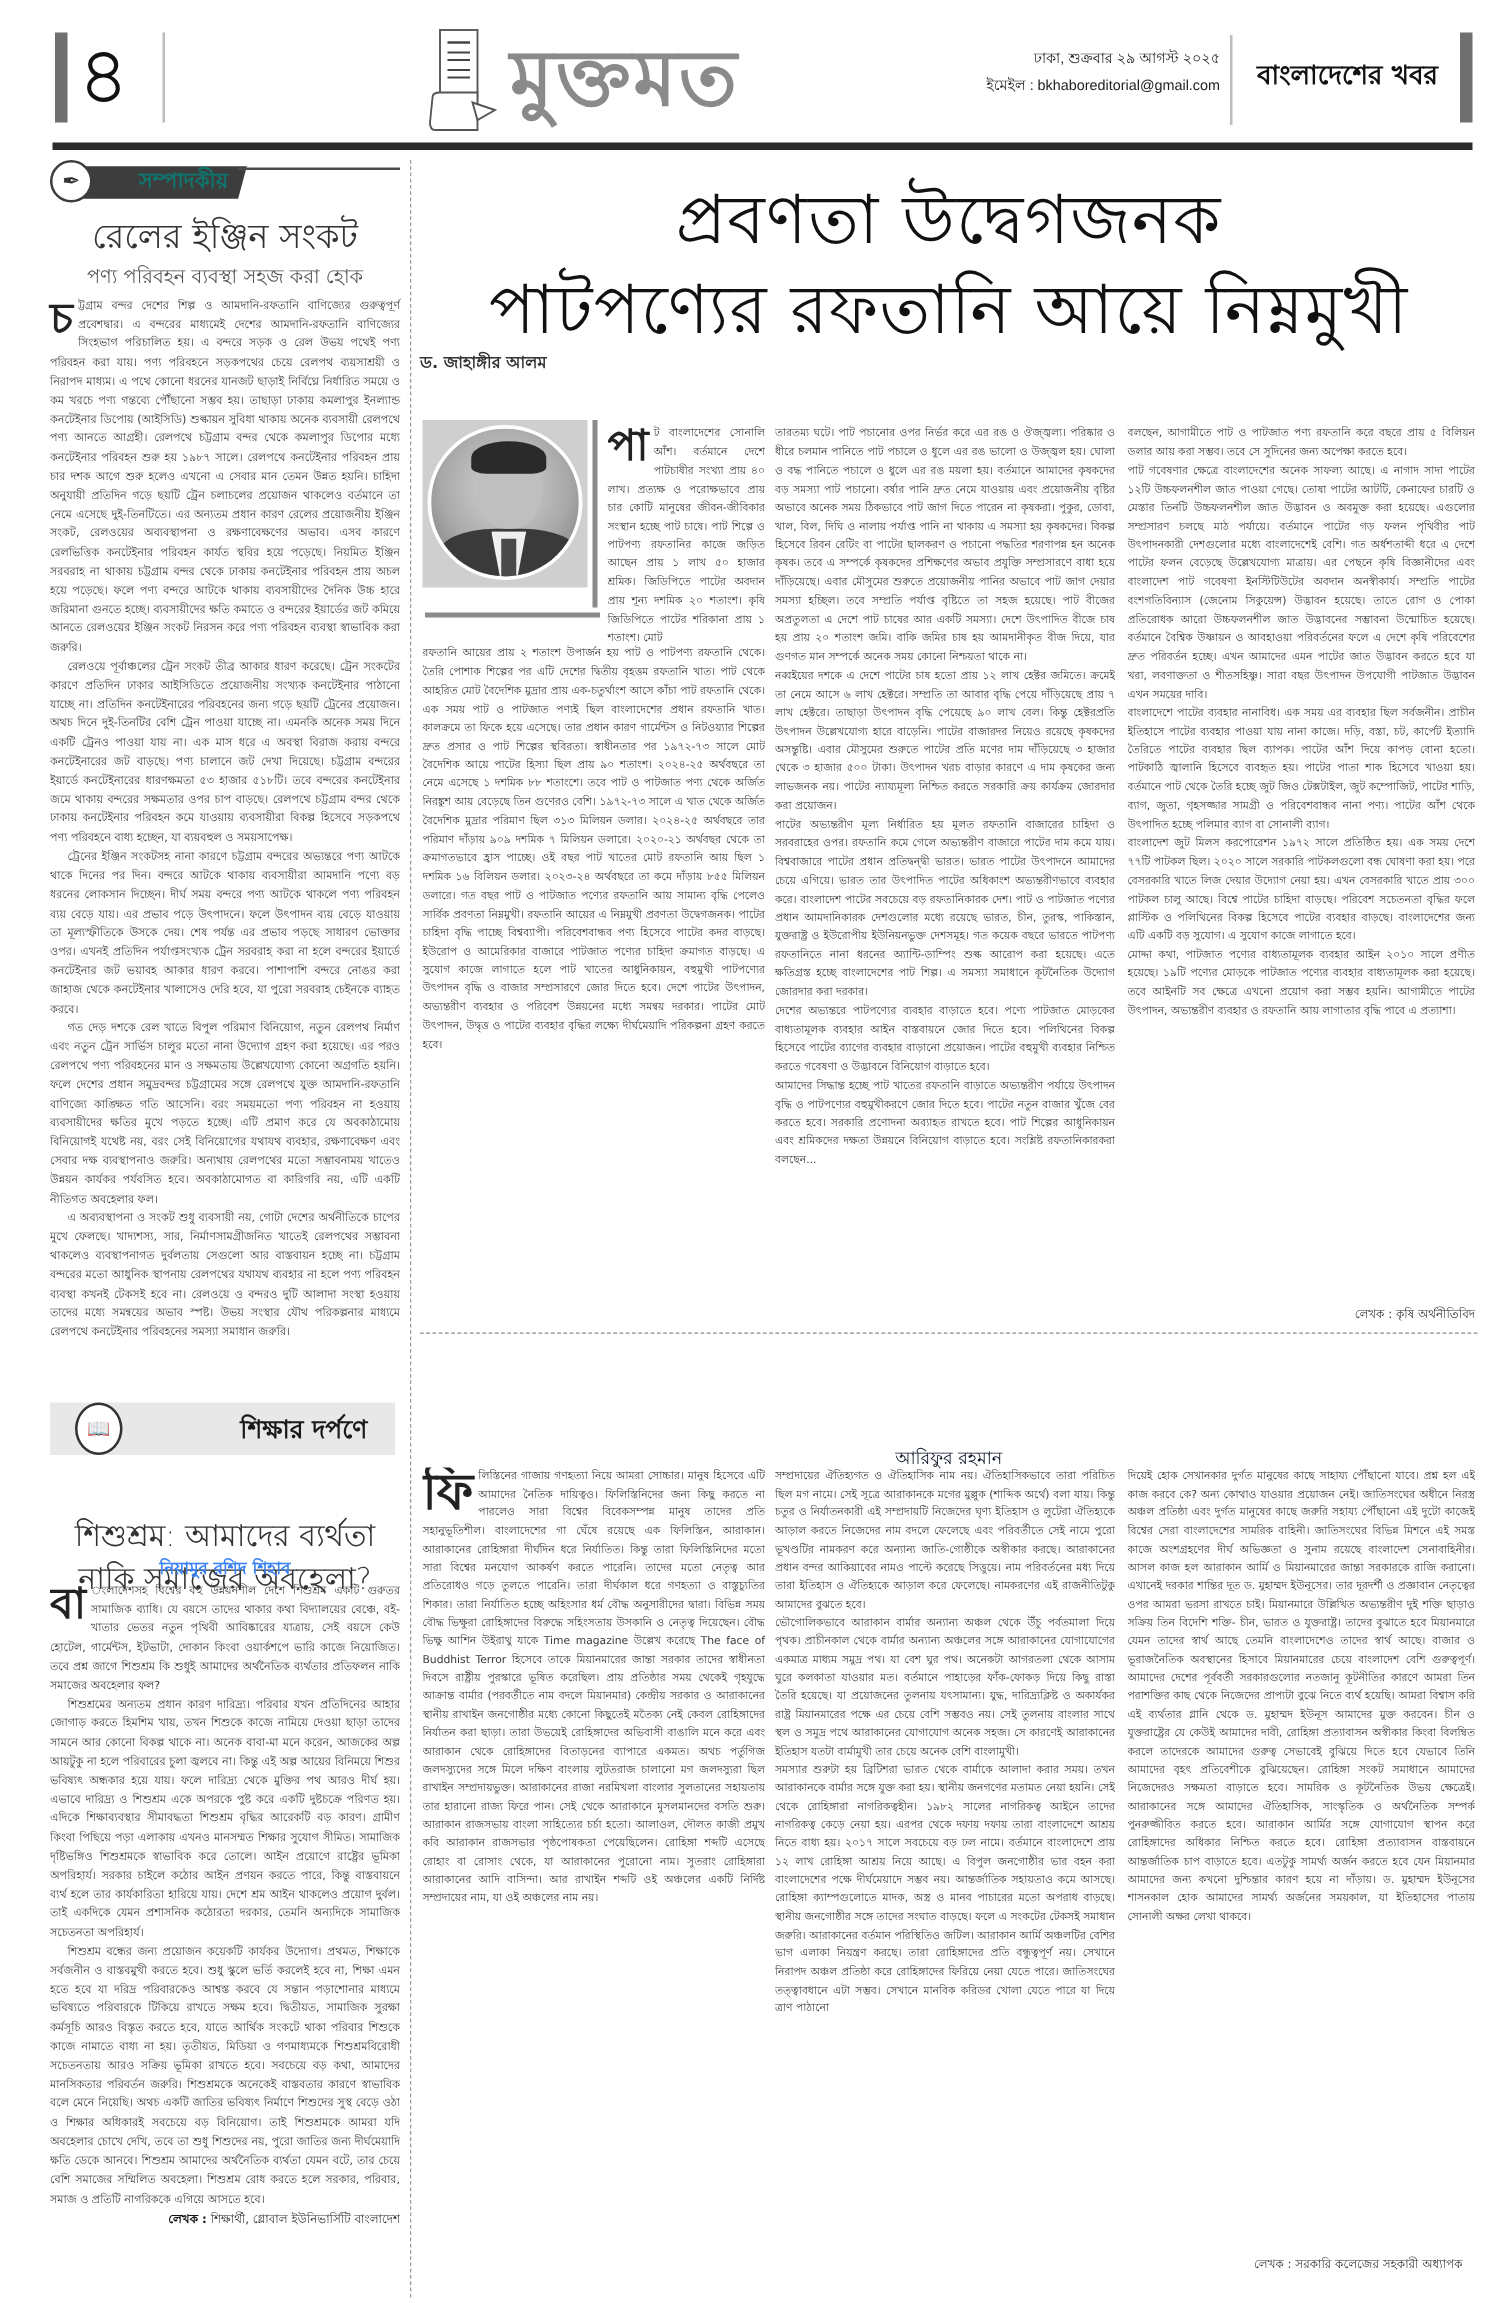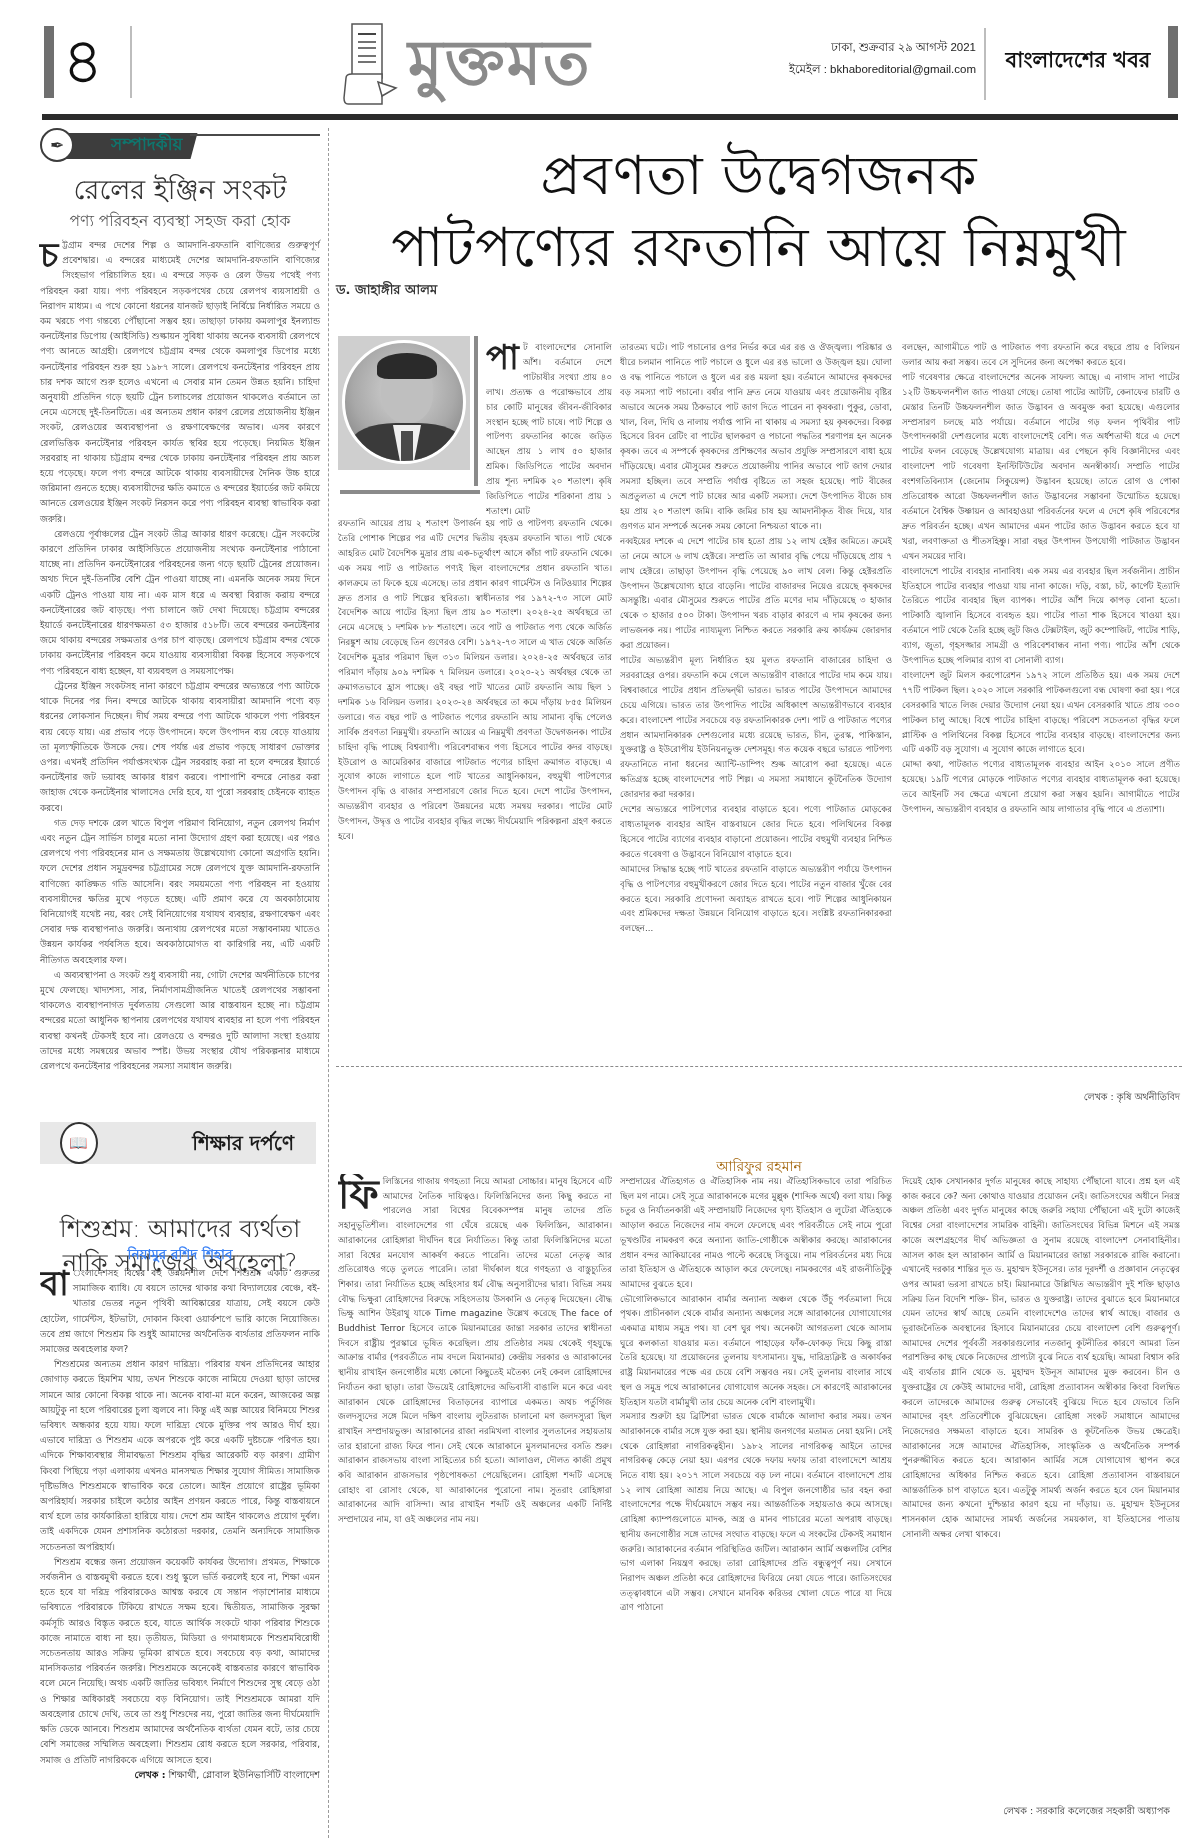--- a/index.html
+++ b/index.html
@@ -59,25 +59,25 @@
   .photo-suit { position: absolute; left: 6px; top: 80px; width: 112px; height: 50px; border-radius: 40% 40% 0 0; background: #3a3a3a; }
   .photo-shirt { position: absolute; left: 48px; top: 82px; width: 28px; height: 44px; background: #efefef; clip-path: polygon(0 0,100% 0,70% 100%,30% 100%); }
   .photo-tie { position: absolute; left: 56px; top: 88px; width: 12px; height: 40px; background: #4a4a4a; }
   .photo-vbar { position: absolute; left: 474px; top: 336px; width: 4px; height: 150px; background: #8a8a8a; }
   .photo-hbar { position: absolute; left: 340px; top: 490px; width: 140px; height: 4px; background: #8a8a8a; }
 
   .lead-col { position: absolute; }
   .lead-col .body-text { font-size: 8.6px; line-height: 14.9px; }
 
   .lead-rule { position: absolute; left: 336px; top: 1066px; width: 846px; border-top: 1px dashed #8a8a8a; }
-  .lead-byline { position: absolute; left: 900px; top: 1044px; width: 280px; text-align: right; font-size: 9.5px; color: #333; margin-top: 46px; }
+  .lead-byline { position: absolute; left: 900px; top: 1044px; width: 280px; text-align: right; font-size: 9.5px; color: #333; }
 
   
   .second-head { position: absolute; left: 336px; top: 1080px; width: 846px; text-align: center; font-size: 45px; line-height: 64px; color: #111; font-family: "DejaVu Serif", serif; font-weight: 300; }
-  .second-author { position: absolute; left: 336px; top: 1155px; width: 846px; text-align: center; font-size: 14px; color: #a16207; }
+  .second-author { position: absolute; left: 336px; top: 1155px; width: 846px; text-align: center; font-size: 14px; color: #0f172a; }
   .second-col { position: absolute; top: 1172px; }
   .second-col .body-text { font-size: 8.6px; line-height: 14.7px; }
 </style>
 </head>
 <body>
 
 <div class="page">
 
   <div class="masthead">
     <div class="pg-bar-l"></div>
@@ -88,21 +88,21 @@
       <line x1="20" y1="12" x2="38" y2="12" stroke="#444" stroke-width="2"></line>
       <line x1="20" y1="20" x2="38" y2="20" stroke="#444" stroke-width="1.5"></line>
       <line x1="20" y1="26" x2="38" y2="26" stroke="#444" stroke-width="1.5"></line>
       <line x1="20" y1="34" x2="38" y2="34" stroke="#444" stroke-width="1.5"></line>
       <line x1="20" y1="40" x2="38" y2="40" stroke="#444" stroke-width="1.5"></line>
       <path d="M8 56 Q8 52 14 52 L44 52 L44 82 L10 82 Q6 82 6 76 Z" fill="#fff" stroke="#555" stroke-width="1.5"></path>
       <polygon points="40,60 58,66 44,74" fill="#fff" stroke="#555" stroke-width="1.5"></polygon>
     </svg>
     <div class="logo-text">মুক্তমত</div>
     <div class="head-meta">
-      <div>ঢাকা, শুক্রবার ২৯ আগস্ট 2021</div>
+      <div>ঢাকা, শুক্রবার ২৯ আগস্ট ২০২৫</div>
       <div>ইমেইল : bkhaboreditorial@gmail.com</div>
     </div>
     <div class="head-sep"></div>
     <div class="brand-r">বাংলাদেশের খবর</div>
     <div class="pg-bar-r"></div>
   </div>
   <div class="head-rule"></div>
 
   <div class="col-sep" style="left:328px; top:128px; height:1710px;"></div>
 

